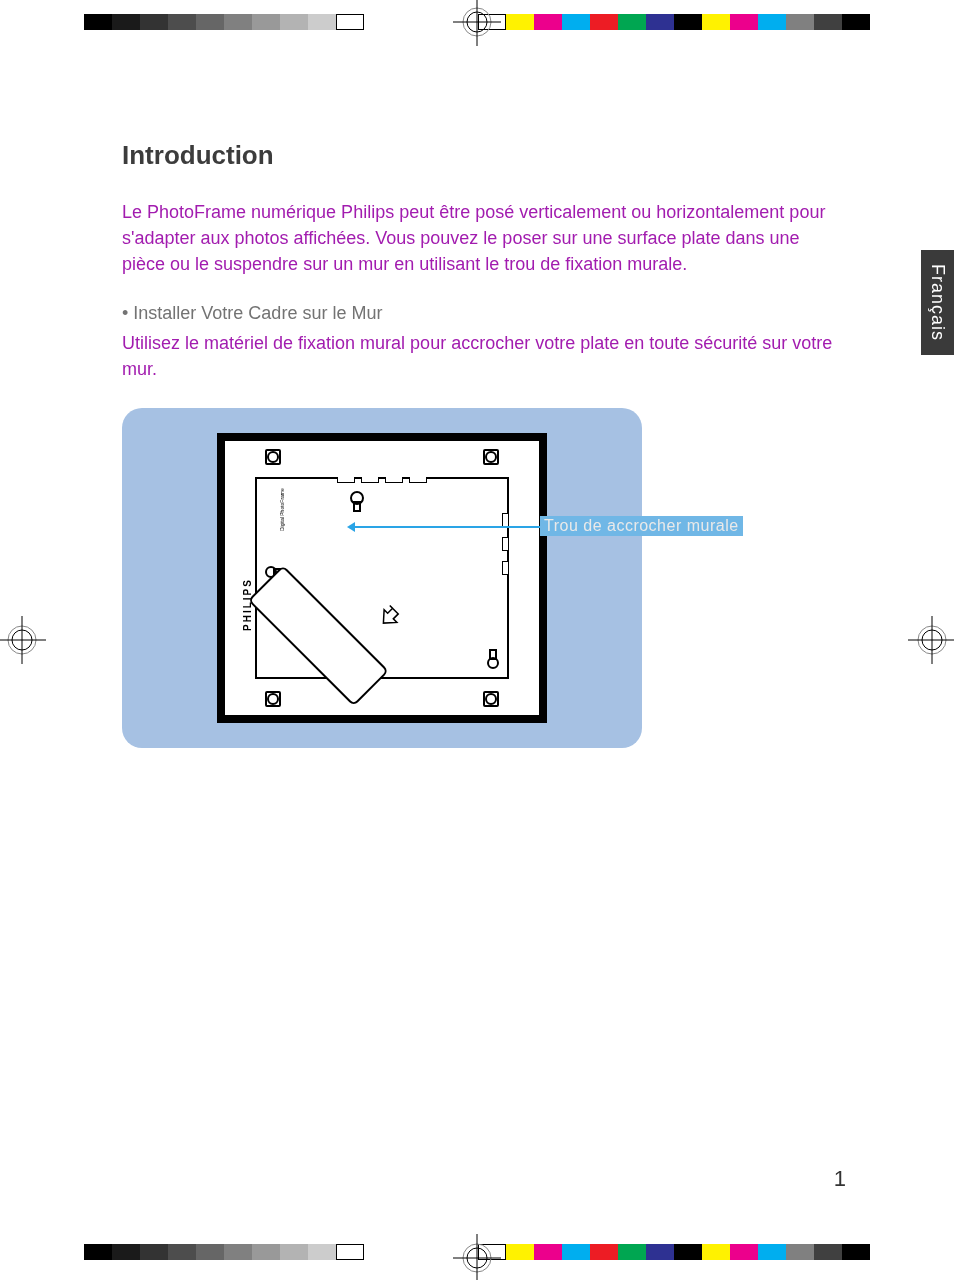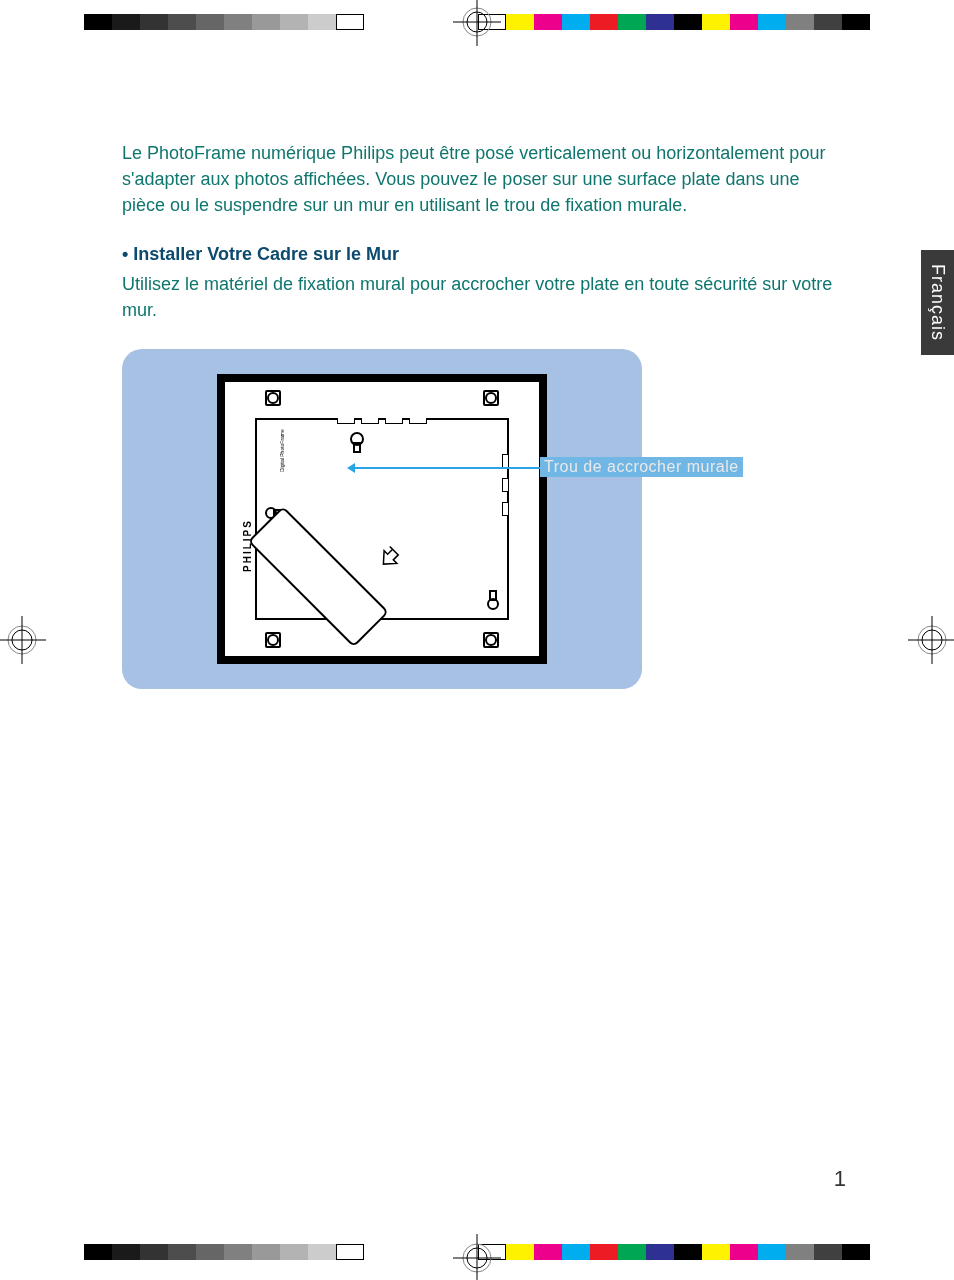--- a/index.html
+++ b/index.html
@@ -63,28 +63,28 @@
   }
   h1.title {
     font-size: 26px;
     font-weight: bold;
     color: #3c3c3c;
     margin-bottom: 28px;
   }
   p.body {
     font-size: 18px;
     line-height: 1.45;
-    color: #0f766e;
+    color: #a21caf;
     margin-bottom: 26px;
     max-width: 720px;
   }
   .subhead {
     font-size: 18px;
-    font-weight: bold;
-    color: #0c4a6e;
+    font-weight: normal;
+    color: #737373;
     margin-bottom: 6px;
   }
 
   
   .lang-tab {
     position: absolute;
     right: 0;
     top: 250px;
     background: #3a3a3a;
     color: #fff;
@@ -317,20 +317,21 @@
       <circle cx="24" cy="24" r="10" fill="none" stroke="#000" stroke-width="1"></circle>
       <circle cx="24" cy="24" r="14" fill="none" stroke="#888" stroke-width="1"></circle>
       <line x1="24" y1="0" x2="24" y2="48" stroke="#000"></line>
       <line x1="0" y1="24" x2="48" y2="24" stroke="#000"></line>
     </svg>
 </div>
 
 <div class="lang-tab">Français</div>
 
 <div class="page">
+  <h1 class="title">Introduction</h1>
 
   <p class="body">Le PhotoFrame numérique Philips peut être posé verticalement ou horizontalement pour s'adapter aux photos affichées. Vous pouvez le poser sur une surface plate dans une pièce ou le suspendre sur un mur en utilisant le trou de fixation murale.</p>
 
   <p class="subhead">• Installer Votre Cadre sur le Mur</p>
   <p class="body">Utilisez le matériel de fixation mural pour accrocher votre plate en toute sécurité sur votre mur.</p>
 
   <div class="illus">
     <div class="frame-outer">
       <span class="screw sc-tl"></span>
       <span class="screw sc-tr"></span>

